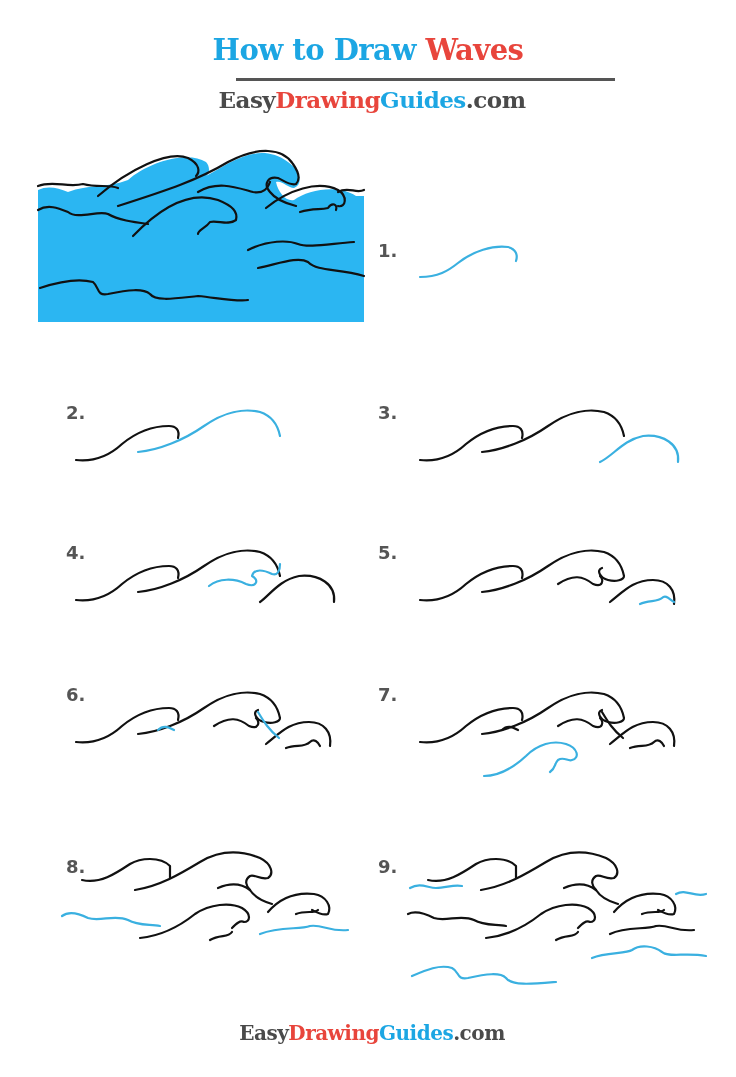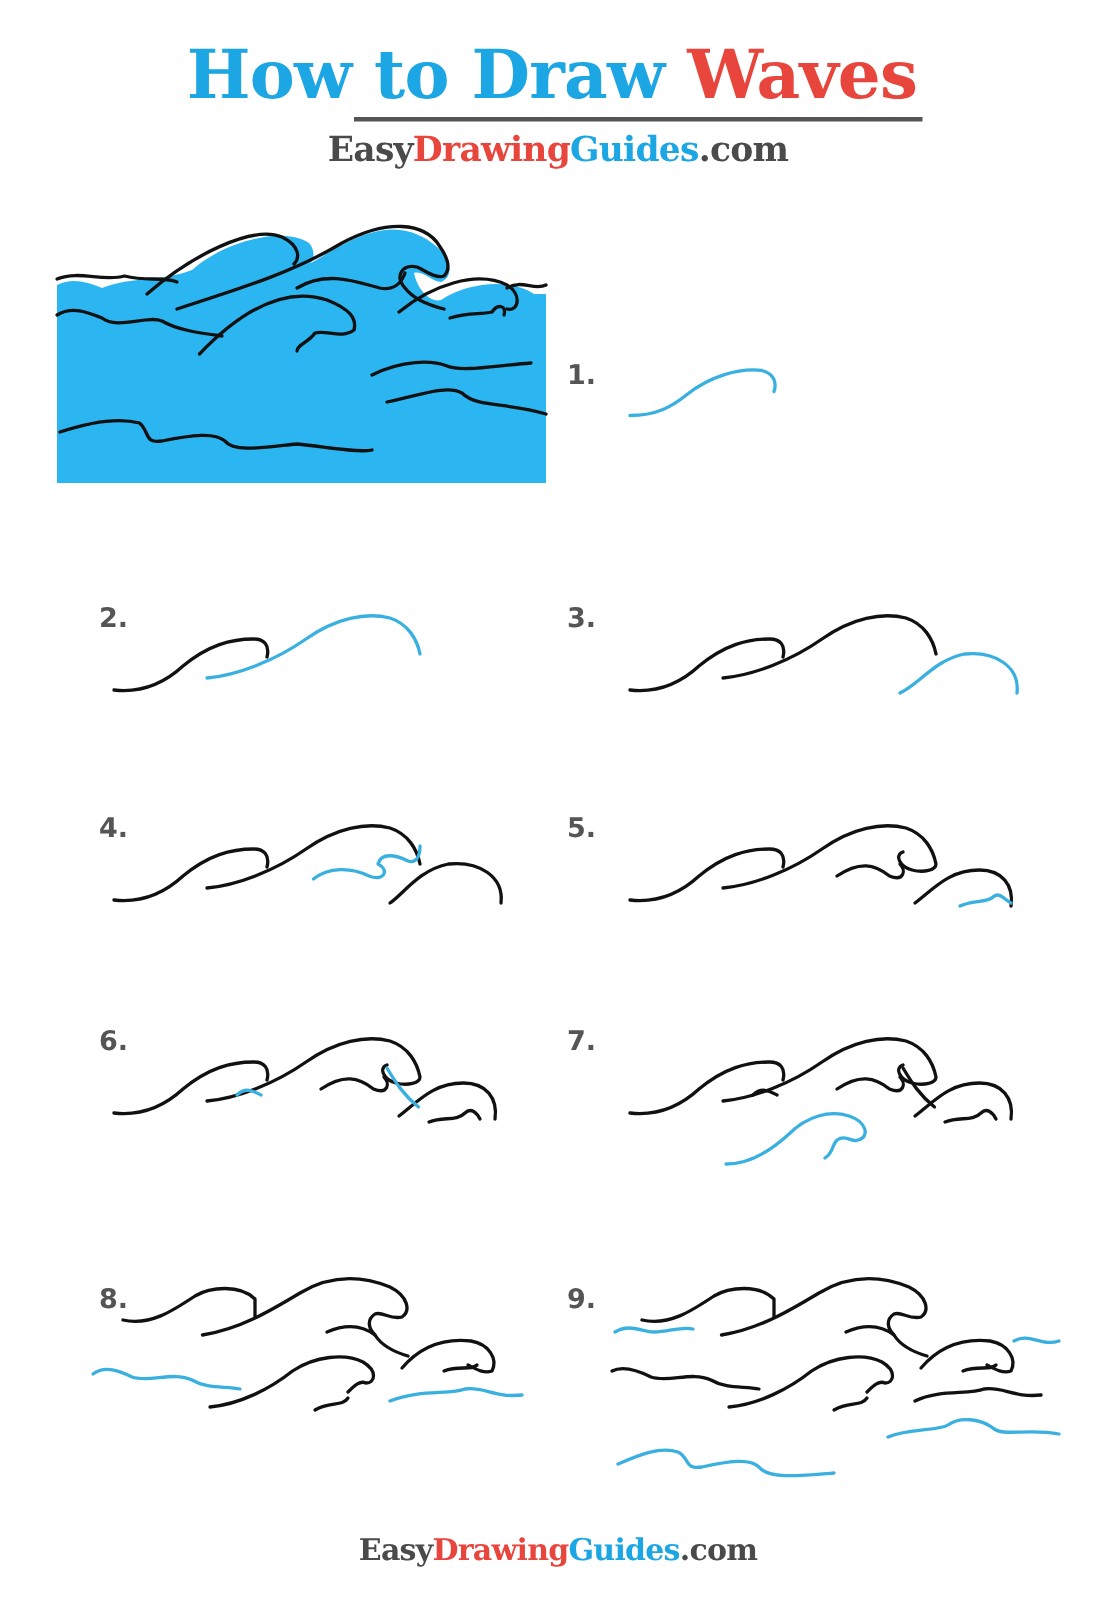--- a/index.html
+++ b/index.html
@@ -1,17 +1,17 @@
 <!DOCTYPE html>
 <html><head>
 <meta charset="utf-8">
 <style>
   html, body { margin: 0; padding: 0; background: #ffffff; }
   body { width: 736px; height: 1077px; position: relative; overflow: hidden; font-family: "DejaVu Serif", serif; }
-  .title { position: absolute; left: 0; width: 100%; top: 26px; text-align: center; font-family: "DejaVu Serif", serif; font-weight: bold; font-size: 45px; letter-spacing: -0.5px; line-height: 48px; }
+  .title { position: absolute; left: 0; width: 100%; top: 26px; text-align: center; font-family: "DejaVu Serif", serif; font-weight: bold; font-size: 29px; letter-spacing: -0.5px; line-height: 48px; }
   .title .blue { color: #1ca6e3; }
   .title .red { color: #e8453c; }
   .rule { position: absolute; left: 236px; top: 78px; width: 379px; height: 3px; background: #555555; }
   .brand { position: absolute; left: 4px; width: 100%; text-align: center; font-family: "DejaVu Serif", serif; font-weight: bold; letter-spacing: -0.5px; }
   .brand.top { top: 85px; font-size: 23px; line-height: 30px; }
   .brand.bottom { top: 1020px; font-size: 20px; line-height: 26px; }
   .brand .gray { color: #4a4a4a; }
   .brand .red { color: #e8453c; }
   .brand .blue { color: #1ca6e3; }
   .step-num { position: absolute; font-family: "DejaVu Sans", sans-serif; font-weight: bold; font-size: 18px; color: #555555; }

